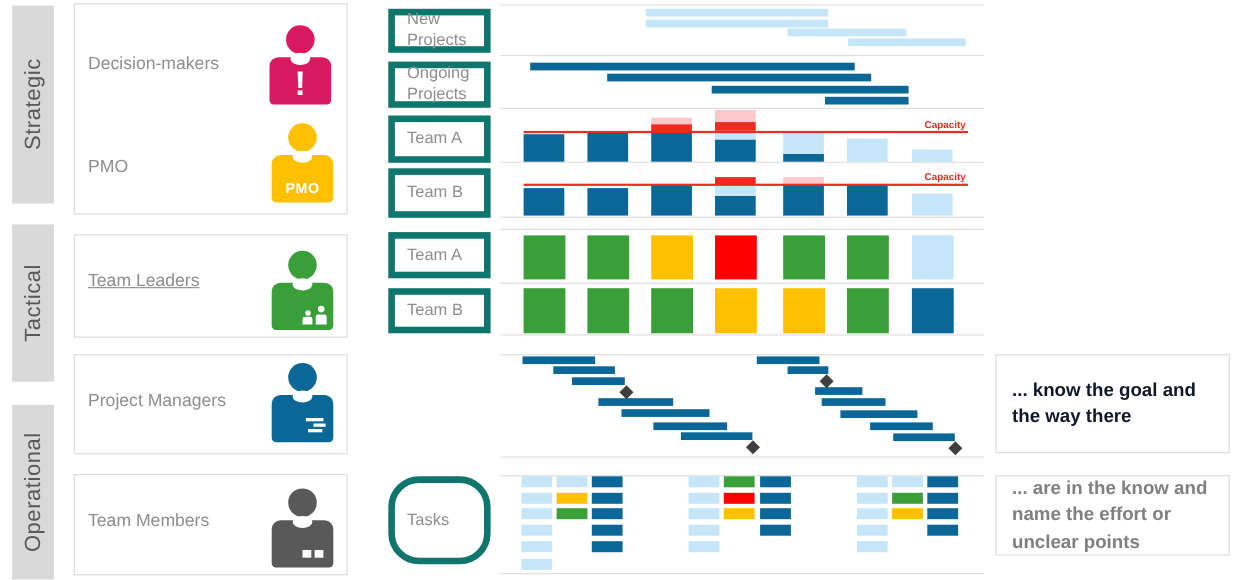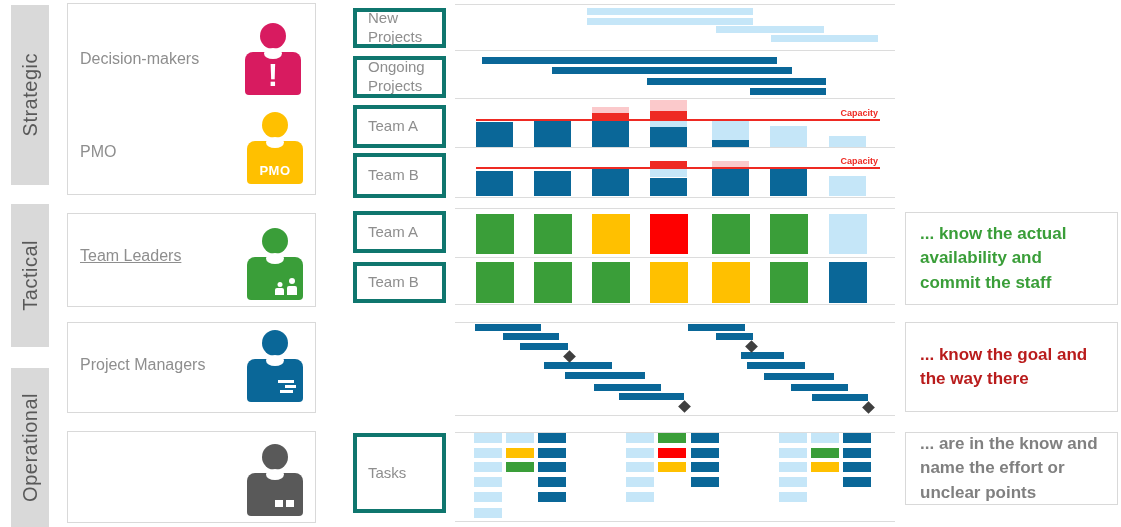--- a/index.html
+++ b/index.html
@@ -33,30 +33,30 @@
     display:flex; align-items:center; justify-content:center; font-weight:bold; }
   .p-mark.excl { font-size:31px; }
   .p-mark.pmo  { font-size:13px; align-items:flex-end; padding-bottom:6px; letter-spacing:0.5px; }
   .mini-person { position:absolute; }
   .mini-person .mh { position:absolute; top:0; left:50%; transform:translateX(-50%); border-radius:50%; background:#fff; }
   .mini-person .mb { position:absolute; bottom:0; left:0; right:0; border-radius:2px 2px 0 0; background:#fff; }
   .white-bar { position:absolute; background:#fff; height:3px; }
   .white-sq  { position:absolute; background:#fff; }
 
   
-  .row-label { position:absolute; left:353px; width:93px; border:4px solid #0f766e; background:#fff;
+  .row-label { position:absolute; left:353px; width:93px; border:6px solid #0f766e; background:#fff;
     display:flex; align-items:center; padding-left:11px; font-size:15px; color:#8e8e8e; line-height:1.25; }
   .rl-1 { top:8px;   height:40px; }
   .rl-2 { top:56px;  height:42px; }
   .rl-3 { top:105px; height:43px; }
   .rl-4 { top:153px; height:45px; }
   .rl-5 { top:211px; height:42px; }
   .rl-6 { top:262px; height:41px; }
   .rl-7 { top:323px; height:89px; }
-  .rl-8 { top:433px; height:80px; }
+  .rl-8 { top:433px; height:80px;border-radius:28px; }
 
   
   .msg-box { position:absolute; left:905px; width:213px; border:1px solid #d9d9d9; background:#fff;
     display:flex; align-items:center; padding:10px 14px; font-size:17px; font-weight:bold; line-height:1.42; }
   .mb-1 { top:5px;   height:195px; }
   .mb-2 { top:212px; height:93px; }
   .mb-3 { top:322px; height:90px; }
   .mb-4 { top:432px; height:73px; }
 
   .chart-layer { position:absolute; left:0; top:0; width:1121px; height:527px; pointer-events:none; }
@@ -78,20 +78,21 @@
 
   <div class="role-box role-box-1"></div>
   <div class="role-box role-box-2"></div>
   <div class="role-box role-box-3"></div>
   <div class="role-box role-box-4"></div>
 
   <div class="role-label" style="top:50px;">Decision-makers</div>
   <div class="role-label" style="top:143px;">PMO</div>
   <div class="role-label" style="top:247px;text-decoration:underline;">Team Leaders</div>
   <div class="role-label" style="top:356px;">Project Managers</div>
+  <div class="role-label" style="top:465px;">Team Members</div>
 
   <div class="person" style="left: 245px; top: 23px; --c: #d81b60;">
     <div class="p-head"></div>
     <div class="p-body"></div>
     <div class="p-notch"></div>
     <div class="p-mark excl">!</div>
   </div>
 
   <div class="person" style="left: 247px; top: 112px; --c: #ffc000;">
     <div class="p-head"></div>
@@ -252,23 +253,20 @@
       <div style="position: absolute; left: 779px; top: 492px; width: 28px; height: 10px; background: rgb(197, 230, 248);"></div>
       <div style="position: absolute; left: 811px; top: 433px; width: 28px; height: 10px; background: rgb(197, 230, 248);"></div>
       <div style="position: absolute; left: 811px; top: 448px; width: 28px; height: 10px; background: rgb(58, 158, 57);"></div>
       <div style="position: absolute; left: 811px; top: 462px; width: 28px; height: 10px; background: rgb(255, 192, 0);"></div>
       <div style="position: absolute; left: 843px; top: 433px; width: 28px; height: 10px; background: rgb(10, 103, 152);"></div>
       <div style="position: absolute; left: 843px; top: 448px; width: 28px; height: 10px; background: rgb(10, 103, 152);"></div>
       <div style="position: absolute; left: 843px; top: 462px; width: 28px; height: 10px; background: rgb(10, 103, 152);"></div>
       <div style="position: absolute; left: 843px; top: 477px; width: 28px; height: 10px; background: rgb(10, 103, 152);"></div>
     </div>
 
-  <div class="msg-box mb-2" style="color: rgb(58, 158, 57);">
-    <span>... know the actual availability and commit the staff</span>
-  </div>
-  <div class="msg-box mb-3" style="color: #b91c1c;">
+  <div class="msg-box mb-3" style="color: #0f172a;">
     <span>... know the goal and the way there</span>
   </div>
   <div class="msg-box mb-4" style="color: rgb(128, 128, 128);">
     <span>... are in the know and name the effort or unclear points</span>
   </div>
 
 </div>
 
 </body></html>

